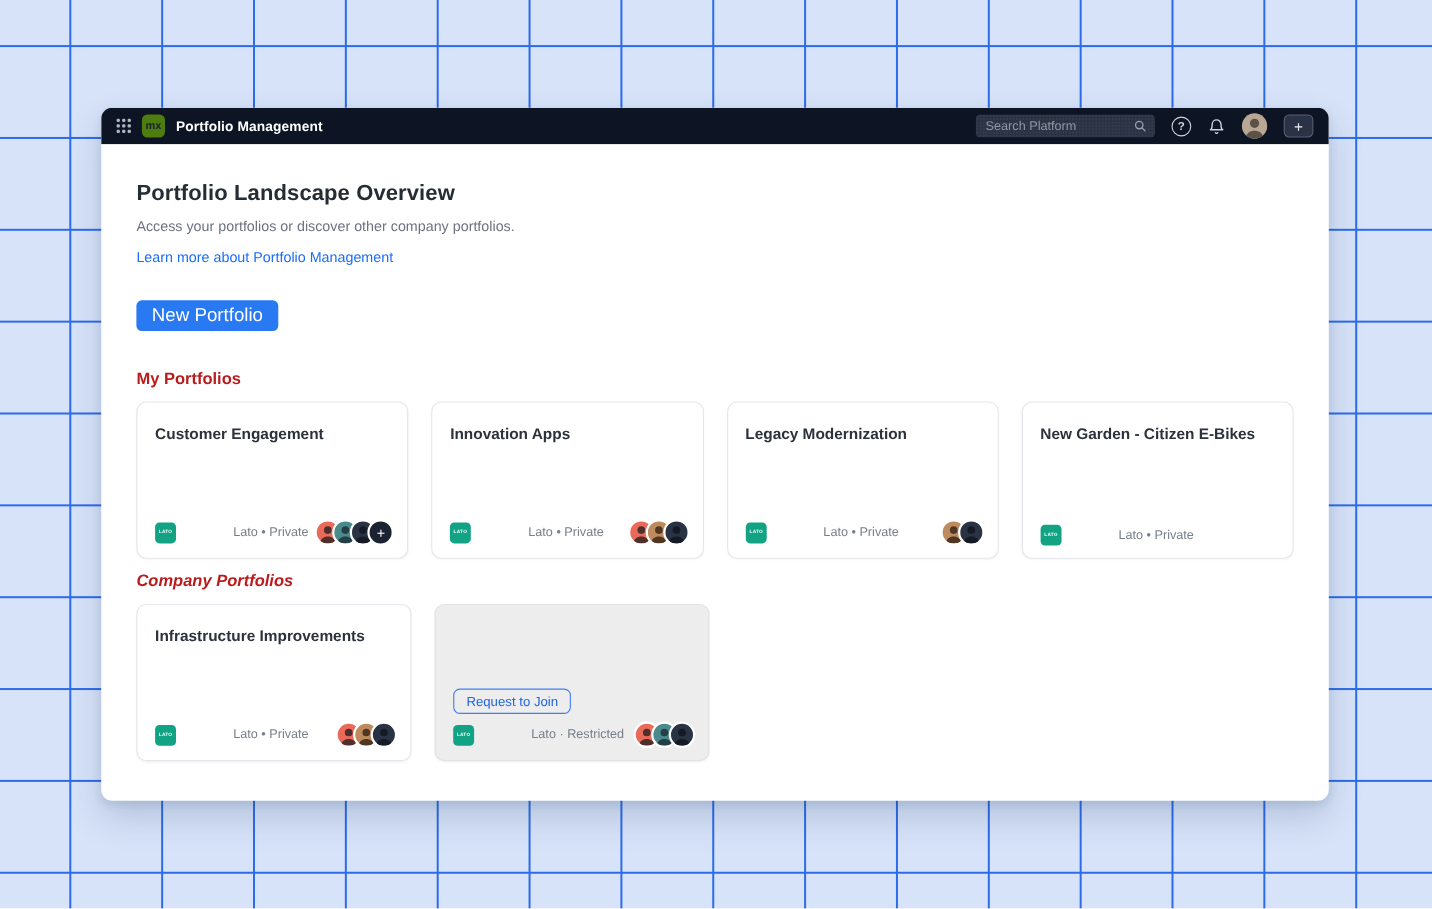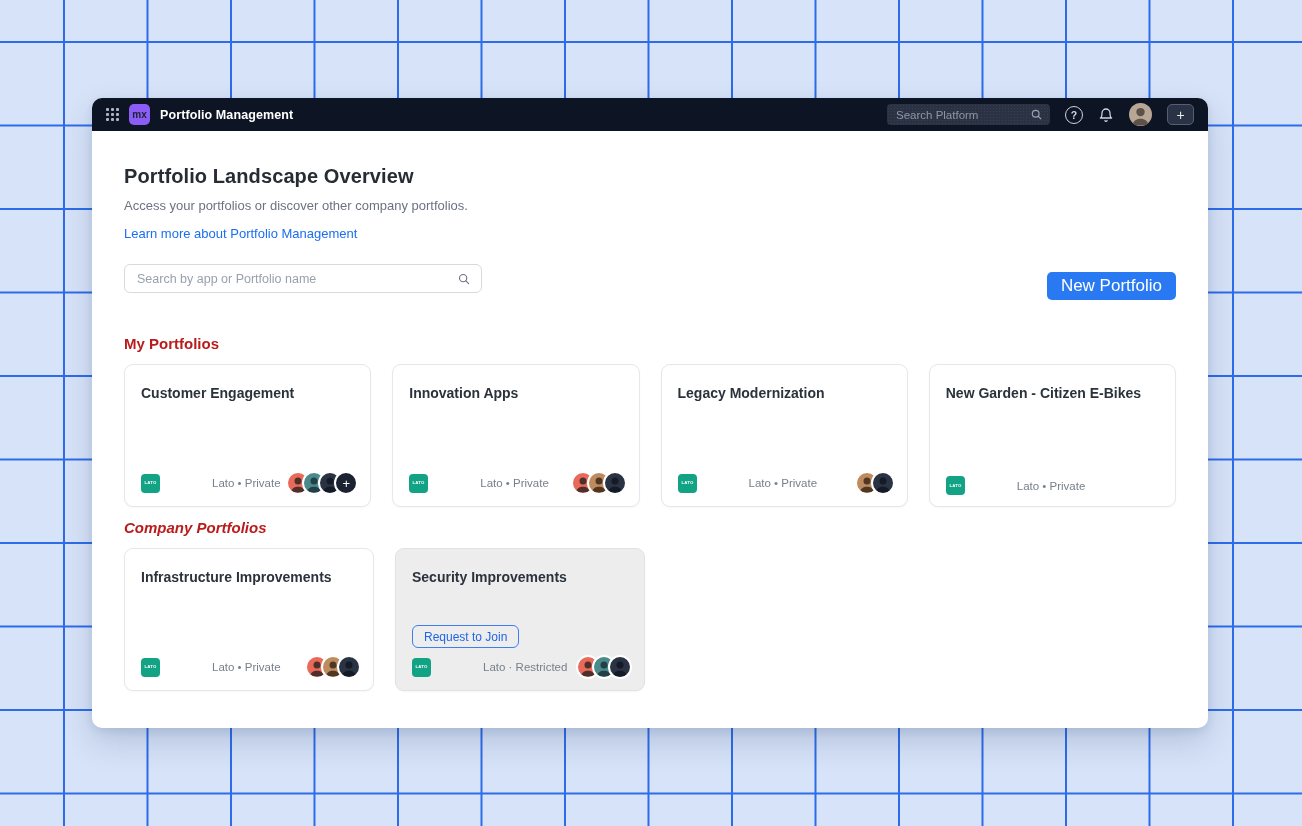--- a/index.html
+++ b/index.html
@@ -27,21 +27,21 @@
   
   .titlebar{
     height:33px;background:var(--titlebar-bg,#0d1424);
     display:flex;align-items:center;justify-content:space-between;
     padding:0 14px;
   }
   .tb-left{display:flex;align-items:center;gap:10px;}
   .waffle{display:grid;grid-template-columns:repeat(3,1fr);gap:2.5px;width:13px;height:13px;cursor:pointer;}
   .waffle i{width:2.5px;height:2.5px;background:#aeb6c2;border-radius:1px;}
   .mx-logo{
-    width:21px;height:21px;background:#8b5cf6;border-radius:5px;
+    width:21px;height:21px;background:#4d7c0f;border-radius:5px;
     display:flex;align-items:center;justify-content:center;
     font-size:10px;font-weight:700;color:#1a2233;cursor:pointer;
   }
   .tb-title{color:#fff;font-size:12.5px;font-weight:600;letter-spacing:.1px;}
   .tb-right{display:flex;align-items:center;gap:15px;}
   .tb-search{
     position:relative;width:163px;height:21px;border-radius:4px;background:#2b3243;
     background-image:radial-gradient(rgba(255,255,255,.06) 1px, transparent 1px);
     background-size:3px 3px;display:flex;align-items:center;
   }
@@ -176,27 +176,20 @@
         <button class="tb-plus">+</button>
       </div>
     </div>
 
     <div class="content">
       <h1>Portfolio Landscape Overview</h1>
       <p class="subtitle">Access your portfolios or discover other company portfolios.</p>
       <a class="learn-link">Learn more about Portfolio Management</a>
 
       <div class="toolbar-row">
-        <div class="search-box">
-          <input placeholder="Search by app or Portfolio name" style="">
-          <svg class="mag" viewBox="0 0 24 24" fill="none" stroke="currentColor" stroke-width="1.9" stroke-linecap="round">
-              <circle cx="10.5" cy="10.5" r="6.2"></circle>
-              <path d="M20 20l-4.8-4.8"></path>
-            </svg>
-        </div>
         <button class="btn-primary">New Portfolio</button>
       </div>
 
       <section>
         <h2 class="section-h">My Portfolios</h2>
         <div class="cards">
             <div class="card">
     <div class="card-title">Customer Engagement</div>
     <div class="card-footer">
       <div class="org">
@@ -327,21 +320,20 @@
                   <span class="avatar" style="background: rgb(42, 51, 67);">
                     <svg viewBox="0 0 24 24">
                       <circle cx="12" cy="9.5" r="4.2" fill="#141a26"></circle>
                       <path d="M3.5 23.5c.6-4.6 4.1-7 8.5-7s7.9 2.4 8.5 7z" fill="#141a26"></path>
                     </svg>
                   </span>
                 </div>
     </div>
   </div>
             <div class="card muted">
-    <div class="card-title">Security Improvements</div>
     <div class="card-footer">
       <div class="org">
         <span class="lato-logo">
                     <i>LATO</i>
                   </span>
         <span class="org-label">Lato · Restricted</span>
       </div>
       <div class="avatar-stack">
                   <span class="avatar" style="background: rgb(233, 106, 88);">
                     <svg viewBox="0 0 24 24">

